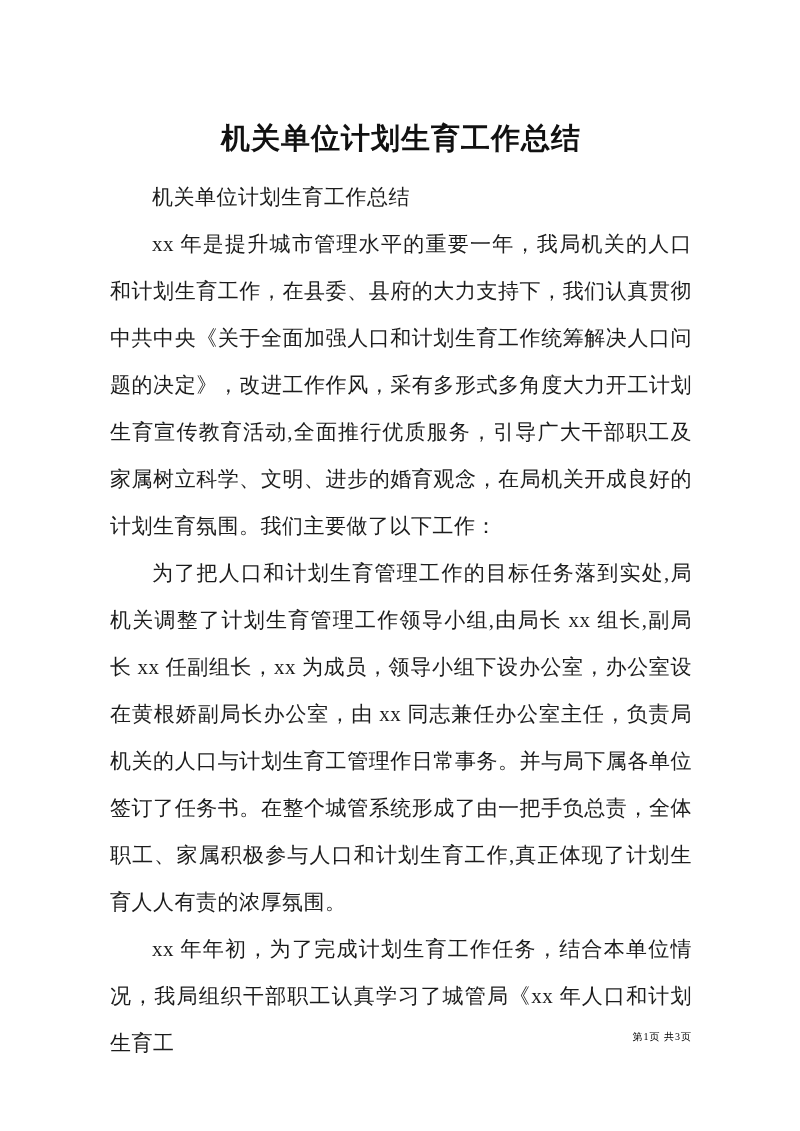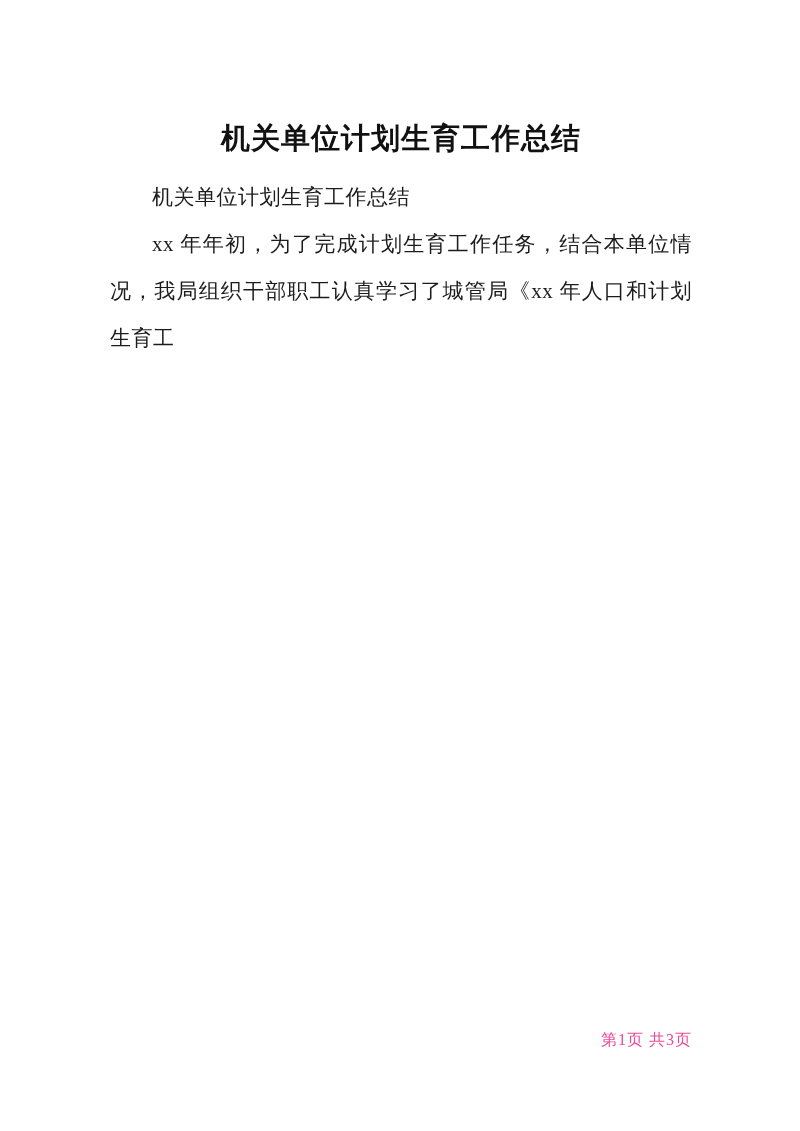--- a/index.html
+++ b/index.html
@@ -36,37 +36,39 @@
     line-height: 47px;
     text-align: justify;
     text-indent: 2em;
     letter-spacing: 0.5px;
     color: #1c1c1c;
   }
   .footer {
     position: absolute;
     right: 108px;
     top: 1030px;
-    font-size: 16px;
-    color: #ec4899;
+    font-size: 10px;
+    color: #000000;
     letter-spacing: 1px;
     font-family: "Liberation Serif", "DejaVu Serif", serif;
   }
 </style>
 </head>
 <body>
 
 <div class="page">
 
   <h1 class="doc-title">机关单位计划生育工作总结</h1>
 
   <p class="doc-paragraph">机关单位计划生育工作总结</p>
 
+  <p class="doc-paragraph">xx 年是提升城市管理水平的重要一年，我局机关的人口和计划生育工作，在县委、县府的大力支持下，我们认真贯彻中共中央《关于全面加强人口和计划生育工作统筹解决人口问题的决定》，改进工作作风，采有多形式多角度大力开工计划生育宣传教育活动,全面推行优质服务，引导广大干部职工及家属树立科学、文明、进步的婚育观念，在局机关开成良好的计划生育氛围。我们主要做了以下工作：</p>
 
 
+  <p class="doc-paragraph">为了把人口和计划生育管理工作的目标任务落到实处,局机关调整了计划生育管理工作领导小组,由局长 xx 组长,副局长 xx 任副组长，xx 为成员，领导小组下设办公室，办公室设在黄根娇副局长办公室，由 xx 同志兼任办公室主任，负责局机关的人口与计划生育工管理作日常事务。并与局下属各单位签订了任务书。在整个城管系统形成了由一把手负总责，全体职工、家属积极参与人口和计划生育工作,真正体现了计划生育人人有责的浓厚氛围。</p>
 
 
   <p class="doc-paragraph">xx 年年初，为了完成计划生育工作任务，结合本单位情况，我局组织干部职工认真学习了城管局《xx 年人口和计划生育工</p>
 
   <div class="footer">
     <span>第1页 共3页</span>
   </div>
 
 </div>
 

